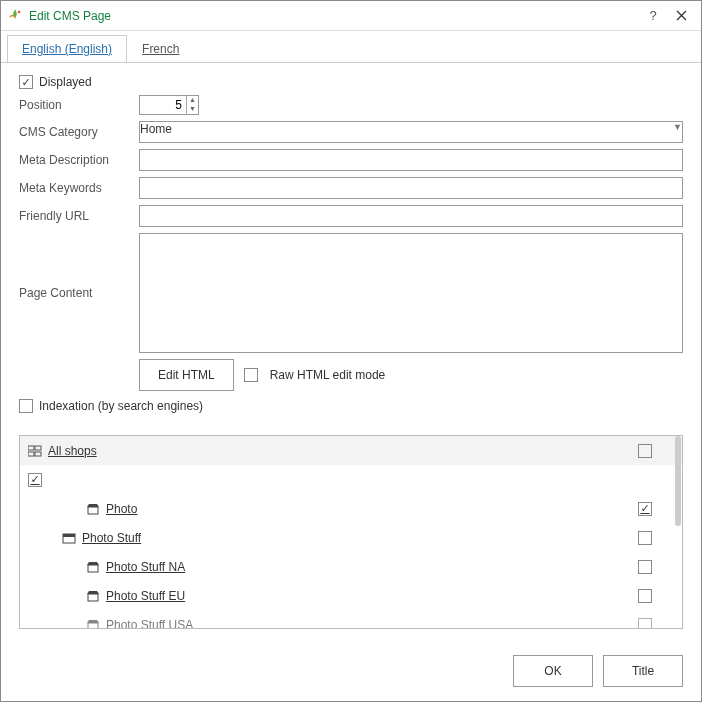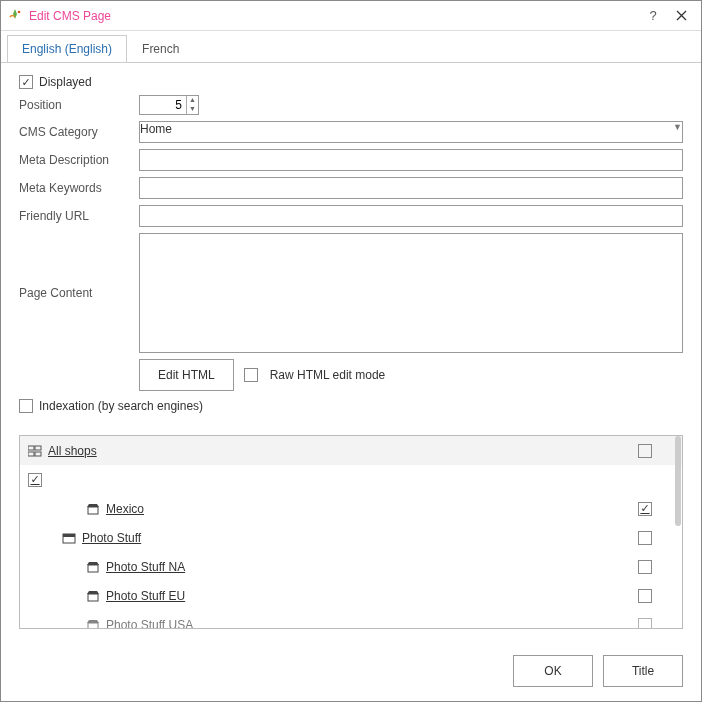--- a/index.html
+++ b/index.html
@@ -1,23 +1,23 @@
 <!DOCTYPE html>
 <html><head>
 <meta charset="utf-8">
 <style>
 * { box-sizing: border-box; margin: 0; padding: 0; }
 body { font-family: "Segoe UI", Tahoma, sans-serif; font-size: 12px; color: #333; background: #fff; }
 .dialog { width: 702px; height: 702px; border: 1px solid #888; background: #fff; display: flex; flex-direction: column; }
 .titlebar { display: flex; align-items: center; height: 30px; padding: 0 6px; border-bottom: 1px solid #ddd; }
 .titlebar .logo { width: 16px; height: 16px; margin-right: 6px; }
-.titlebar .title { flex: 1; font-size: 12px; color: #ec4899; }
+.titlebar .title { flex: 1; font-size: 12px; color: #15803d; }
 .titlebar .btn { width: 28px; height: 28px; display: flex; align-items: center; justify-content: center; cursor: pointer; font-size: 13px; color: #555; }
 .tabs { display: flex; padding: 4px 6px 0 6px; }
-.tab { padding: 6px 14px; border: 1px solid transparent; cursor: pointer; font-size: 12px; color: #555; }
+.tab { padding: 6px 14px; border: 1px solid transparent; cursor: pointer; font-size: 12px; color: #555; text-decoration: underline; }
 .tab.active { border: 1px solid #ccc; border-bottom: 1px solid #fff; background: #fff; color: #2a6fb0; }
 .tabbar-line { border-bottom: 1px solid #ccc; margin-top: -1px; }
 .content { padding: 12px 18px; flex: 0 0 auto; }
 .row { display: flex; align-items: center; margin-bottom: 6px; }
 .row .lbl { width: 120px; color: #555; flex-shrink: 0; }
 .row .lbl.multiline { align-self: center; }
 .checkbox { width: 14px; height: 14px; border: 1px solid #888; display: inline-flex; align-items: center; justify-content: center; margin-right: 6px; cursor: pointer; }
 .check-mark { font-size: 11px; line-height: 1; color: #333; }
 .spinner { width: 60px; height: 20px; border: 1px solid #999; display: flex; align-items: center; }
 .spinner input { flex:1; border:none; text-align:right; padding-right:4px; font-size:12px; outline:none; width: 100%; }
@@ -157,21 +157,21 @@
     </div>
 
     <div class="tree-row">
       <div class="txt indent-2">
         <span class="tree-icon">
           <svg viewBox="0 0 14 14">
               <rect x="2" y="5" width="10" height="7" fill="none" stroke="#444"></rect>
               <path d="M1 5 L13 5 L11 2 L3 2 Z" fill="#444"></path>
             </svg>
         </span>
-        <span>Mexico</span>
+        <span>Photo</span>
       </div>
       <div class="cb">
           <span class="check-mark">✓</span>
         </div>
     </div>
 
     <div class="tree-row">
       <div class="txt indent-1">
         <span class="tree-icon">
           <svg viewBox="0 0 14 14">

